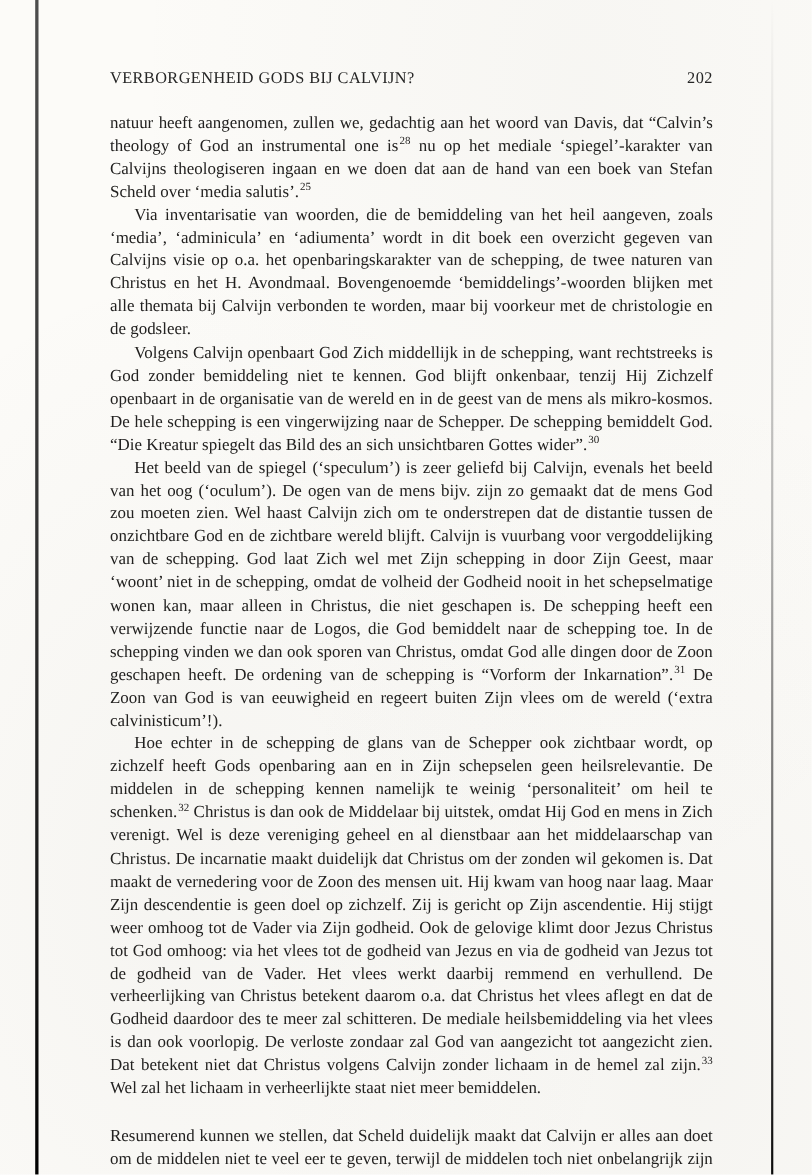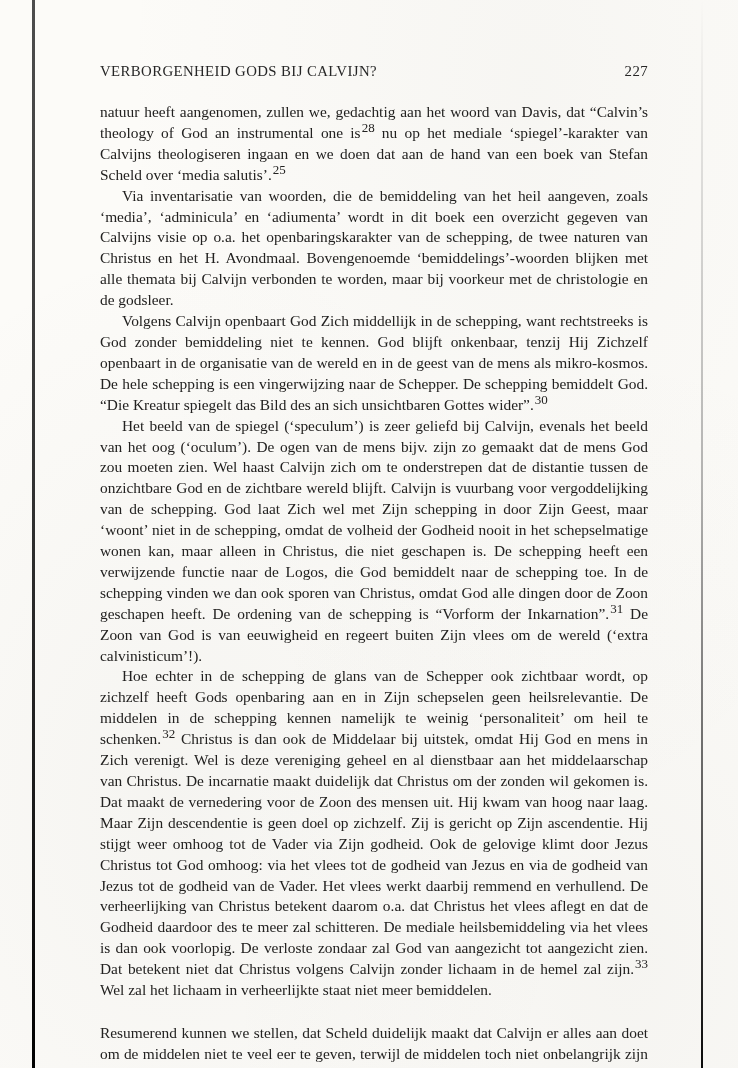--- a/index.html
+++ b/index.html
@@ -74,38 +74,38 @@
     text-indent: 0;
   }
   .text-body p.indent {
     text-indent: 22px;
   }
   .text-body p.spaced {
     margin-top: 22px;
   }
 
   sup.fnref {
-    font-size: 13px;
+    font-size: 10px;
     line-height: 0;
     vertical-align: super;
     letter-spacing: 0;
     margin-left: 1px;
   }
 </style>
 </head>
 <body>
 
 <div class="scan-page">
 
   <div class="edge-left"></div>
   <div class="edge-right"></div>
 
   <div class="running-header">
     <span>VERBORGENHEID GODS BIJ CALVIJN?</span>
-    <span>227</span>
+    <span>202</span>
   </div>
 
   <div class="text-body">
     <p>natuur heeft aangenomen, zullen we, gedachtig aan het woord van Davis, dat “Calvin’s theology of God an instrumental one is<sup class="fnref">28</sup> nu op het mediale ‘spiegel’-karakter van Calvijns theologiseren ingaan en we doen dat aan de hand van een boek van Stefan Scheld over ‘media salutis’.<sup class="fnref">25</sup></p>
     <p class="indent">Via inventarisatie van woorden, die de bemiddeling van het heil aangeven, zoals ‘media’, ‘adminicula’ en ‘adiumenta’ wordt in dit boek een overzicht gegeven van Calvijns visie op o.a. het openbaringskarakter van de schepping, de twee naturen van Christus en het H. Avondmaal. Bovengenoemde ‘bemiddelings’-woorden blijken met alle themata bij Calvijn verbonden te worden, maar bij voorkeur met de christologie en de godsleer.</p>
     <p class="indent">Volgens Calvijn openbaart God Zich middellijk in de schepping, want rechtstreeks is God zonder bemiddeling niet te kennen. God blijft onkenbaar, tenzij Hij Zichzelf openbaart in de organisatie van de wereld en in de geest van de mens als mikro-kosmos. De hele schepping is een vingerwijzing naar de Schepper. De schepping bemiddelt God. “Die Kreatur spiegelt das Bild des an sich unsichtbaren Gottes wider”.<sup class="fnref">30</sup></p>
     <p class="indent">Het beeld van de spiegel (‘speculum’) is zeer geliefd bij Calvijn, evenals het beeld van het oog (‘oculum’). De ogen van de mens bijv. zijn zo gemaakt dat de mens God zou moeten zien. Wel haast Calvijn zich om te onderstrepen dat de distantie tussen de onzichtbare God en de zichtbare wereld blijft. Calvijn is vuurbang voor vergoddelijking van de schepping. God laat Zich wel met Zijn schepping in door Zijn Geest, maar ‘woont’ niet in de schepping, omdat de volheid der Godheid nooit in het schepselmatige wonen kan, maar alleen in Christus, die niet geschapen is. De schepping heeft een verwijzende functie naar de Logos, die God bemiddelt naar de schepping toe. In de schepping vinden we dan ook sporen van Christus, omdat God alle dingen door de Zoon geschapen heeft. De ordening van de schepping is “Vorform der Inkarnation”.<sup class="fnref">31</sup> De Zoon van God is van eeuwigheid en regeert buiten Zijn vlees om de wereld (‘extra calvinisticum’!).</p>
     <p class="indent">Hoe echter in de schepping de glans van de Schepper ook zichtbaar wordt, op zichzelf heeft Gods openbaring aan en in Zijn schepselen geen heilsrelevantie. De middelen in de schepping kennen namelijk te weinig ‘personaliteit’ om heil te schenken.<sup class="fnref">32</sup> Christus is dan ook de Middelaar bij uitstek, omdat Hij God en mens in Zich verenigt. Wel is deze vereniging geheel en al dienstbaar aan het middelaarschap van Christus. De incarnatie maakt duidelijk dat Christus om der zonden wil gekomen is. Dat maakt de vernedering voor de Zoon des mensen uit. Hij kwam van hoog naar laag. Maar Zijn descendentie is geen doel op zichzelf. Zij is gericht op Zijn ascendentie. Hij stijgt weer omhoog tot de Vader via Zijn godheid. Ook de gelovige klimt door Jezus Christus tot God omhoog: via het vlees tot de godheid van Jezus en via de godheid van Jezus tot de godheid van de Vader. Het vlees werkt daarbij remmend en verhullend. De verheerlijking van Christus betekent daarom o.a. dat Christus het vlees aflegt en dat de Godheid daardoor des te meer zal schitteren. De mediale heilsbemiddeling via het vlees is dan ook voorlopig. De verloste zondaar zal God van aangezicht tot aangezicht zien. Dat betekent niet dat Christus volgens Calvijn zonder lichaam in de hemel zal zijn.<sup class="fnref">33</sup> Wel zal het lichaam in verheerlijkte staat niet meer bemiddelen.</p>
     <p class="spaced">Resumerend kunnen we stellen, dat Scheld duidelijk maakt dat Calvijn er alles aan doet om de middelen niet te veel eer te geven, terwijl de middelen toch niet onbelangrijk zijn (er</p>
   </div>

